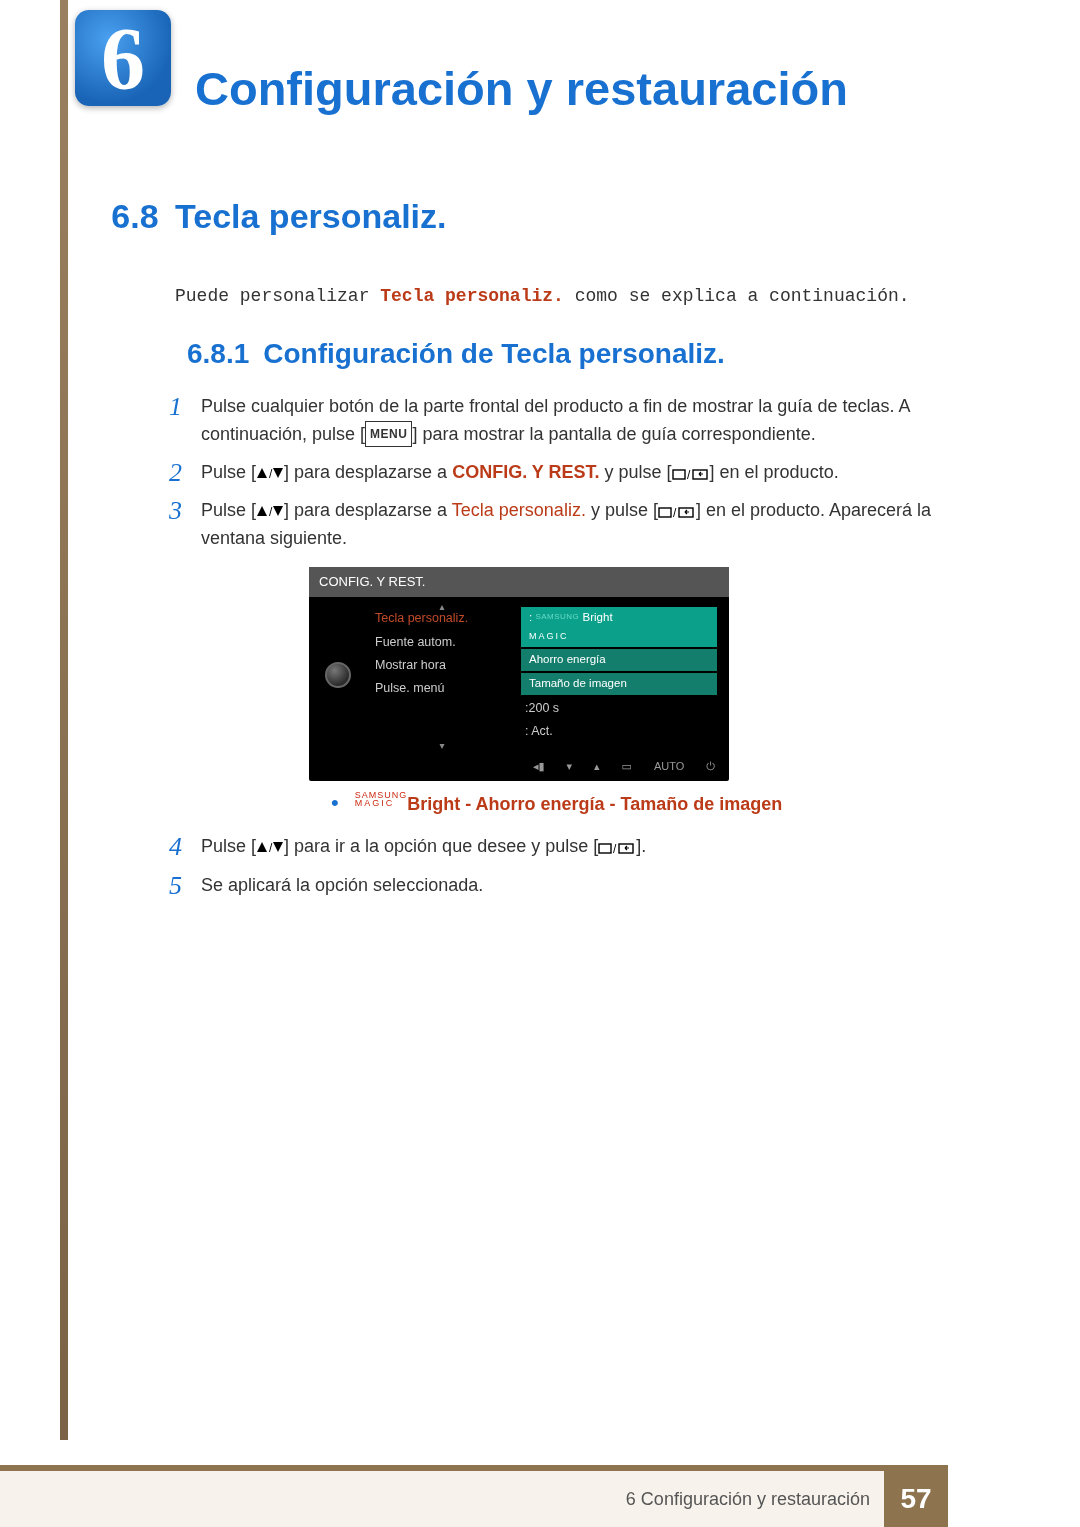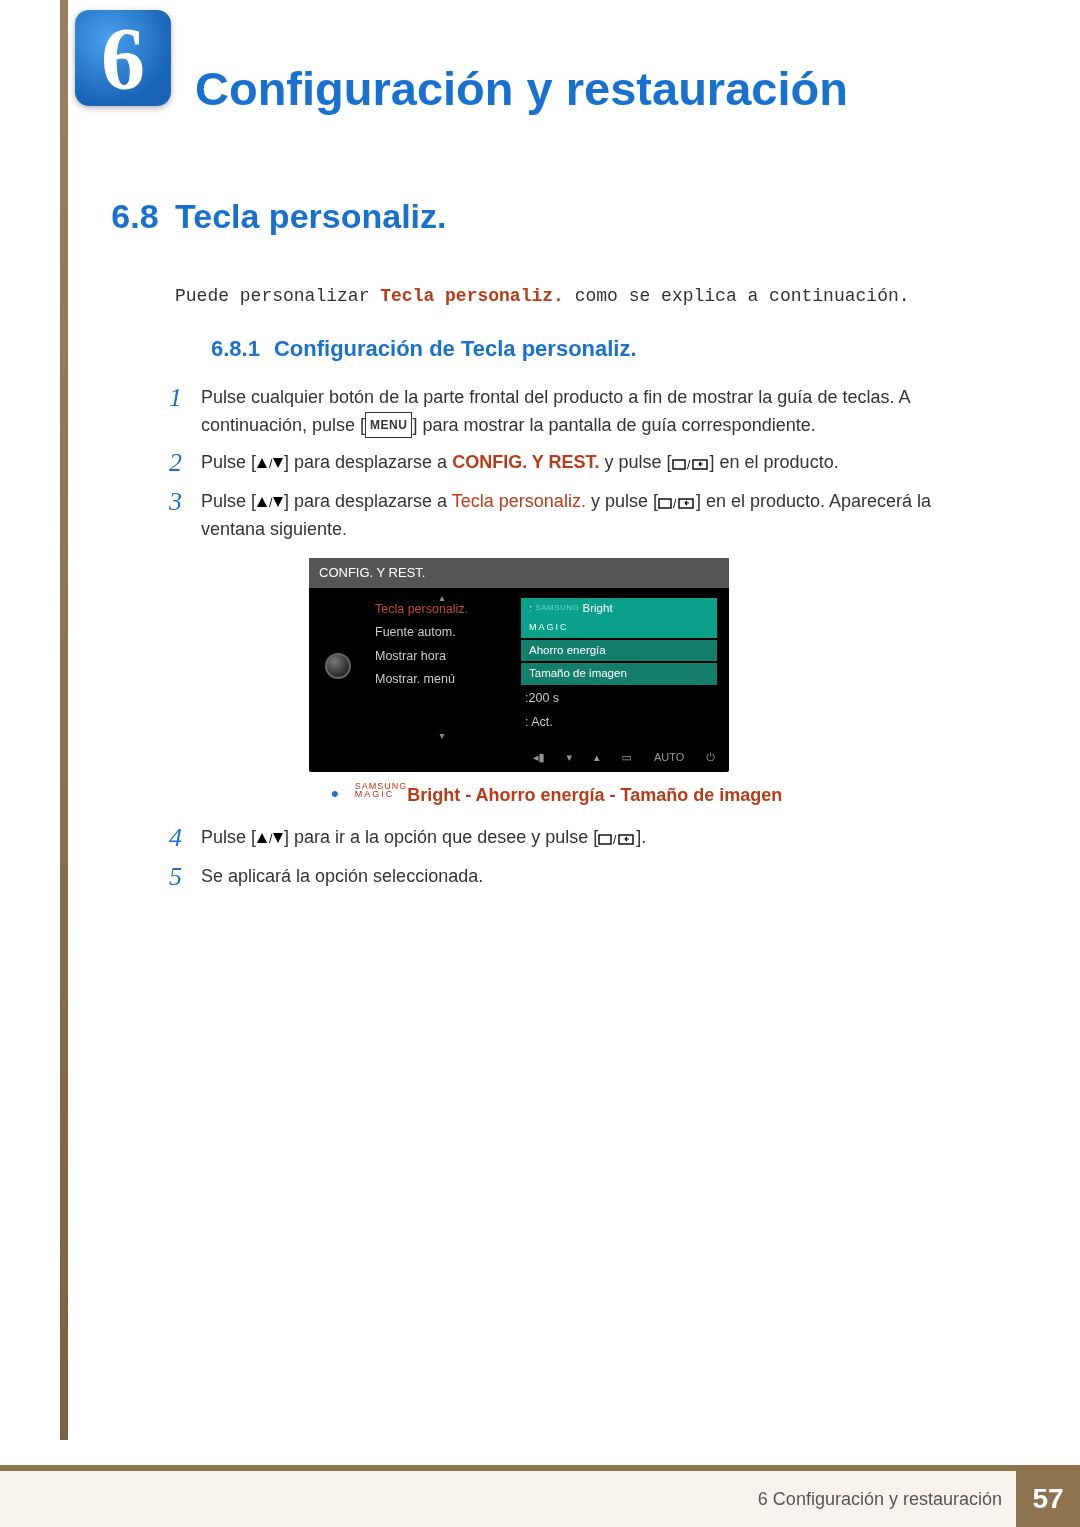--- a/index.html
+++ b/index.html
@@ -57,24 +57,24 @@
   .section-heading {
     font-size: 34px;
     font-weight: bold;
     color: #1871d0;
     margin-bottom: 40px;
   }
   .section-heading .num { display:inline-block; width: 80px; text-align: center; }
   .intro { margin: 0 0 21px 80px; font-family: Liberation Mono, monospace; }
   .intro .bold-red { color: #bb3b18; font-weight: bold; }
   .subsection-heading {
-    font-size: 22px;
+    font-size: 28px;
     color: #1871d0;
     font-weight: bold;
-    margin: 10px 0 18px 116px;
+    margin: 10px 0 18px 92px;
   }
   .subsection-heading .num { margin-right: 14px; }
   ol.steps { list-style: none; margin-left: 74px; }
   ol.steps > li {
     display: flex;
     align-items: flex-start;
     margin-bottom: 10px;
   }
   ol.steps > li .step-num {
     font-family: "Times New Roman", serif;
@@ -160,21 +160,21 @@
     margin: 8px 0 4px 130px;
     display:flex; gap:16px; align-items:baseline;
   }
   .bullet-line .dot { color:#1871d0; font-size:22px; line-height:.7; }
   .bullet-line .tiny-red {
     color:#cc2a12; font-size:9px; letter-spacing:1px; display:inline-block;
     line-height:.9; vertical-align:4px; text-align:left;
   }
   .bullet-line .red-bold { font-weight:bold; }
   .footer {
-    position:absolute; left:0; bottom:0; width:1080px; height:62px;
+    position:absolute; left:0; bottom:0; width:948px; height:62px;
     border-top: 6px solid #8d744f;
     background:#f7f3ec;
     display:flex; align-items:center; justify-content:flex-end;
     padding-right:0;
   }
   .footer .ftxt { color:#555; font-size:18px; margin-right:0; }
   .footer .pnum {
     background:#8d744f; color:#fff; font-weight:bold; font-size:28px;
     width:64px; height:62px; display:flex; align-items:center; justify-content:center;
     margin-left:14px;
@@ -253,21 +253,21 @@
           <div class="osd">
             <div class="osd-title">CONFIG. Y REST.</div>
             <div class="osd-body">
               <div class="osd-dial">
                   <div class="dial"></div>
                 </div>
               <div class="osd-left">
                 <div class="row sel">Tecla personaliz.</div>
                 <div class="row">Fuente autom.</div>
                 <div class="row">Mostrar hora</div>
-                <div class="row">Mostrar. menú</div>
+                <div class="row">Pulse. menú</div>
               </div>
               <div class="osd-right">
                 <div class="pop">: <span class="tiny">SAMSUNG</span> <span> Bright</span><br><span style="letter-spacing:2px;font-size:9px;">MAGIC</span></div>
                 <div class="pop b">Ahorro energía</div>
                 <div class="pop b">Tamaño de imagen</div>
                 <div class="val">:200 s</div>
                 <div class="val">: Act.</div>
               </div>
             </div>
             <div class="osd-foot">

